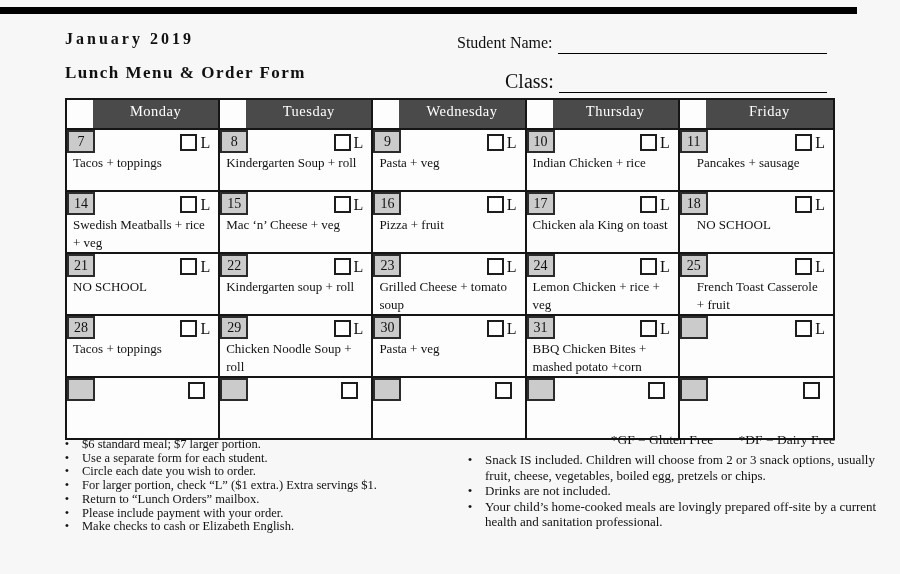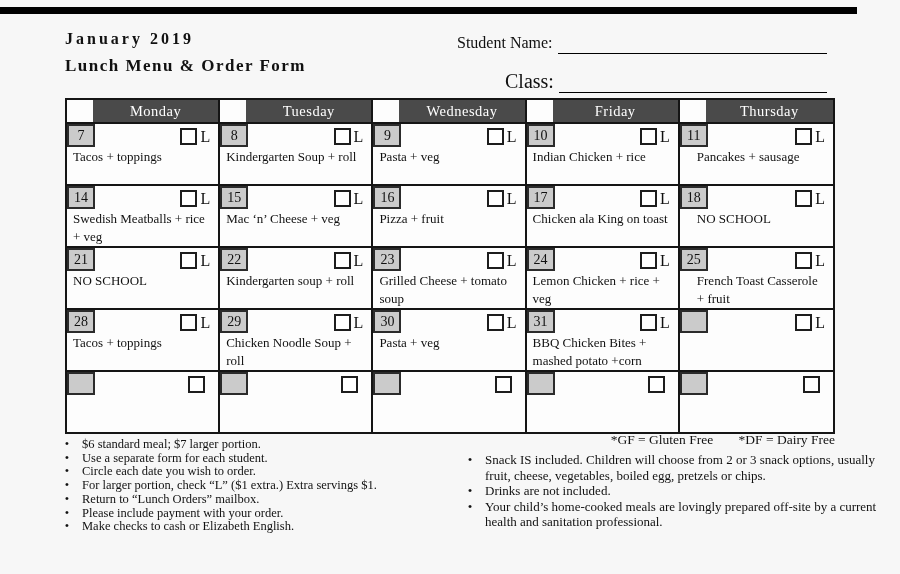--- a/index.html
+++ b/index.html
@@ -3,30 +3,30 @@
 <meta charset="utf-8">
 <style>
   html,body{margin:0;padding:0;}
   .page{
     position:relative;width:900px;height:574px;overflow:hidden;
     background:var(--page-bg,#f7f7f7);
     font-family:"Liberation Serif","DejaVu Serif",serif;color:#111;
   }
   .top-bar{position:absolute;left:0;top:7px;width:857px;height:7px;background:var(--top-bar,#000);}
   .title{position:absolute;left:65px;top:30px;font-size:16px;font-weight:bold;letter-spacing:3px;}
-  .subtitle{position:absolute;left:65px;top:56px;font-size:17px;font-weight:bold;letter-spacing:1.5px;}
+  .subtitle{position:absolute;left:65px;top:63px;font-size:17px;font-weight:bold;letter-spacing:1.5px;}
   .name-row{position:absolute;left:457px;top:34px;width:370px;display:flex;font-size:16px;align-items:flex-start;}
   .class-row{position:absolute;left:505px;top:70px;width:322px;display:flex;font-size:20px;align-items:flex-end;}
   .form-label{white-space:nowrap;padding-right:5px;}
   .fill-line{flex:1;border-bottom:1.5px solid #000;height:19px;}
 
   .calendar{position:absolute;left:65px;top:98px;width:770px;border:2px solid var(--grid,#151515);background:#fdfdfd;box-sizing:border-box;}
   .header-row,.week-row{display:grid;grid-template-columns:repeat(5,1fr);}
   .cal-header-cell{
-    height:22px;line-height:22px;text-align:center;
+    height:28px;line-height:22px;text-align:center;
     background:var(--header-bg,#4a4a4a);color:var(--header-text,#fff);
     font-size:14.5px;letter-spacing:.5px;border-right:2px solid var(--grid,#151515);margin-left:26px;
   }
   .cal-header-cell:last-child{border-right:none;}
   .cal-cell{
     position:relative;height:60px;background:#fdfdfd;
     border-right:2px solid var(--grid,#151515);border-top:2px solid var(--grid,#151515);
   }
   .cal-cell:last-child{border-right:none;padding-left:11px;}
   .date-box{
@@ -64,22 +64,22 @@
   <div class="class-row">
     <span class="form-label">Class:</span>
     <span class="fill-line"></span>
   </div>
 
   <div class="calendar">
     <div class="header-row">
         <div class="cal-header-cell">Monday</div>
         <div class="cal-header-cell">Tuesday</div>
         <div class="cal-header-cell">Wednesday</div>
+        <div class="cal-header-cell">Thursday</div>
         <div class="cal-header-cell">Friday</div>
-        <div class="cal-header-cell">Thursday</div>
       </div>
     <div id="calendar-body">
         <div class="week-row">
           <div class="cal-cell">
             <div class="date-box">7</div>
             <div class="check-wrap">
               <span class="checkbox"></span>
               <span class="l-label">L</span>
             </div>
             <div class="menu-text">Tacos + toppings</div>

